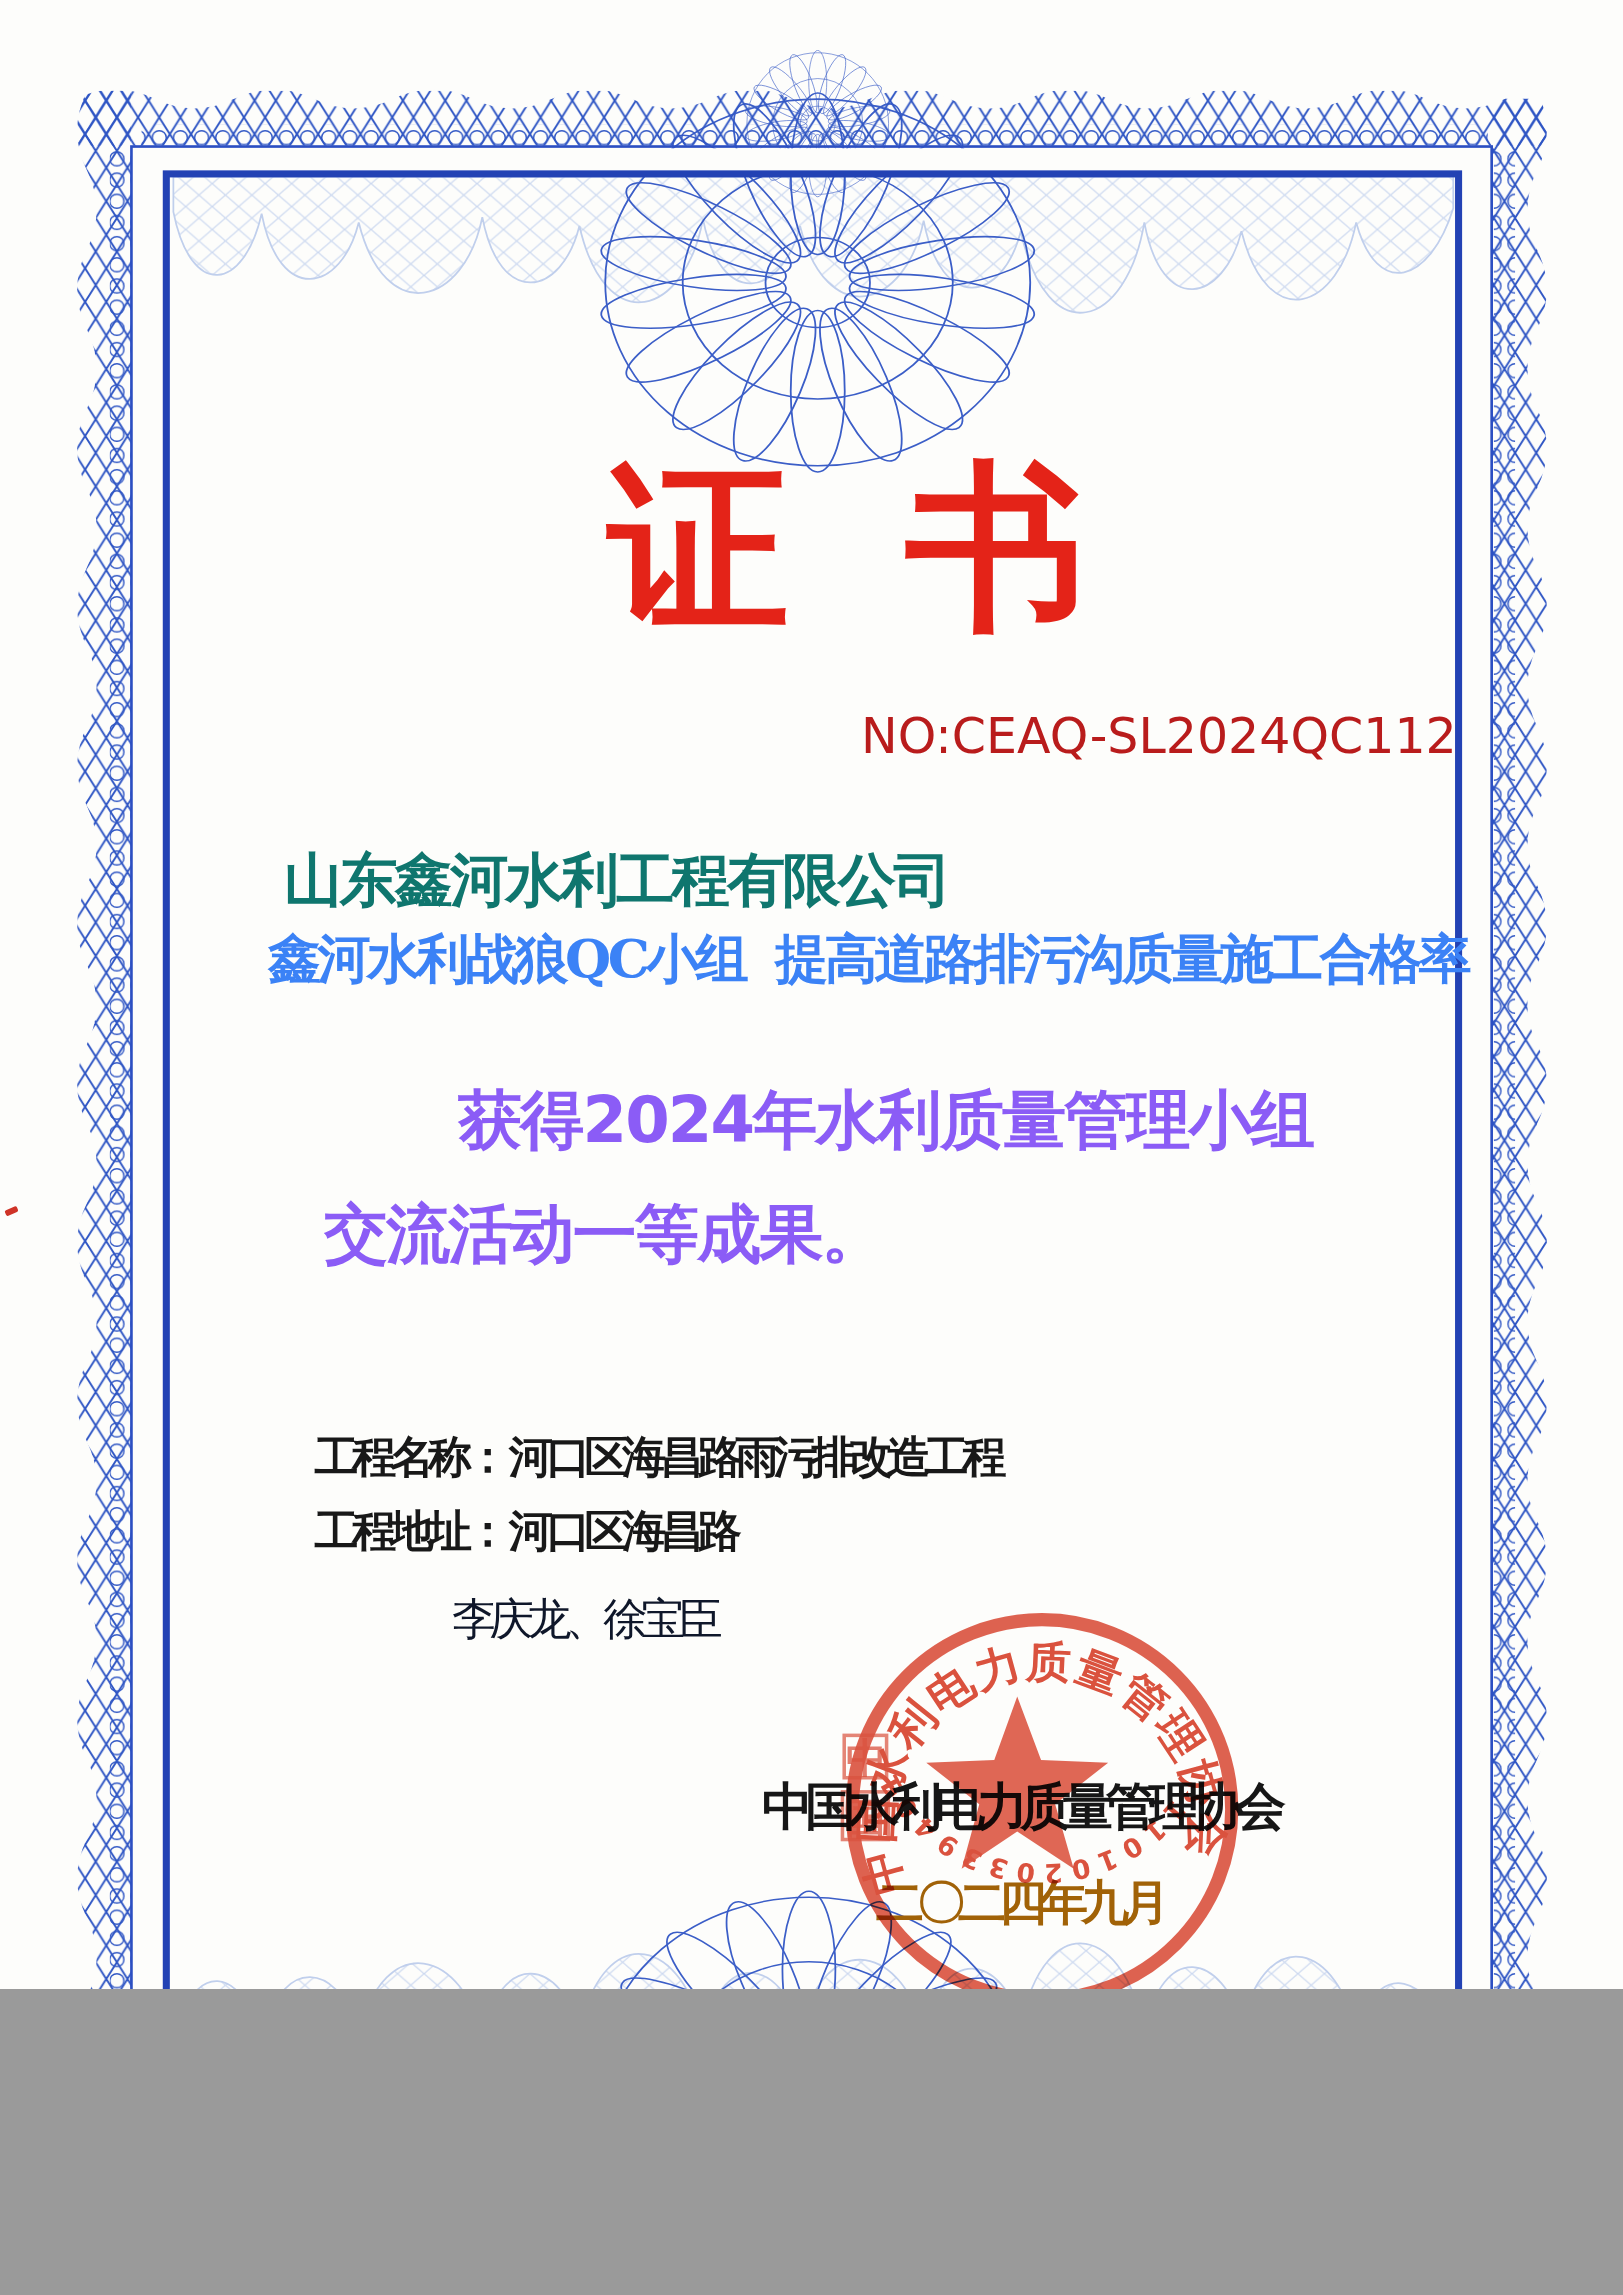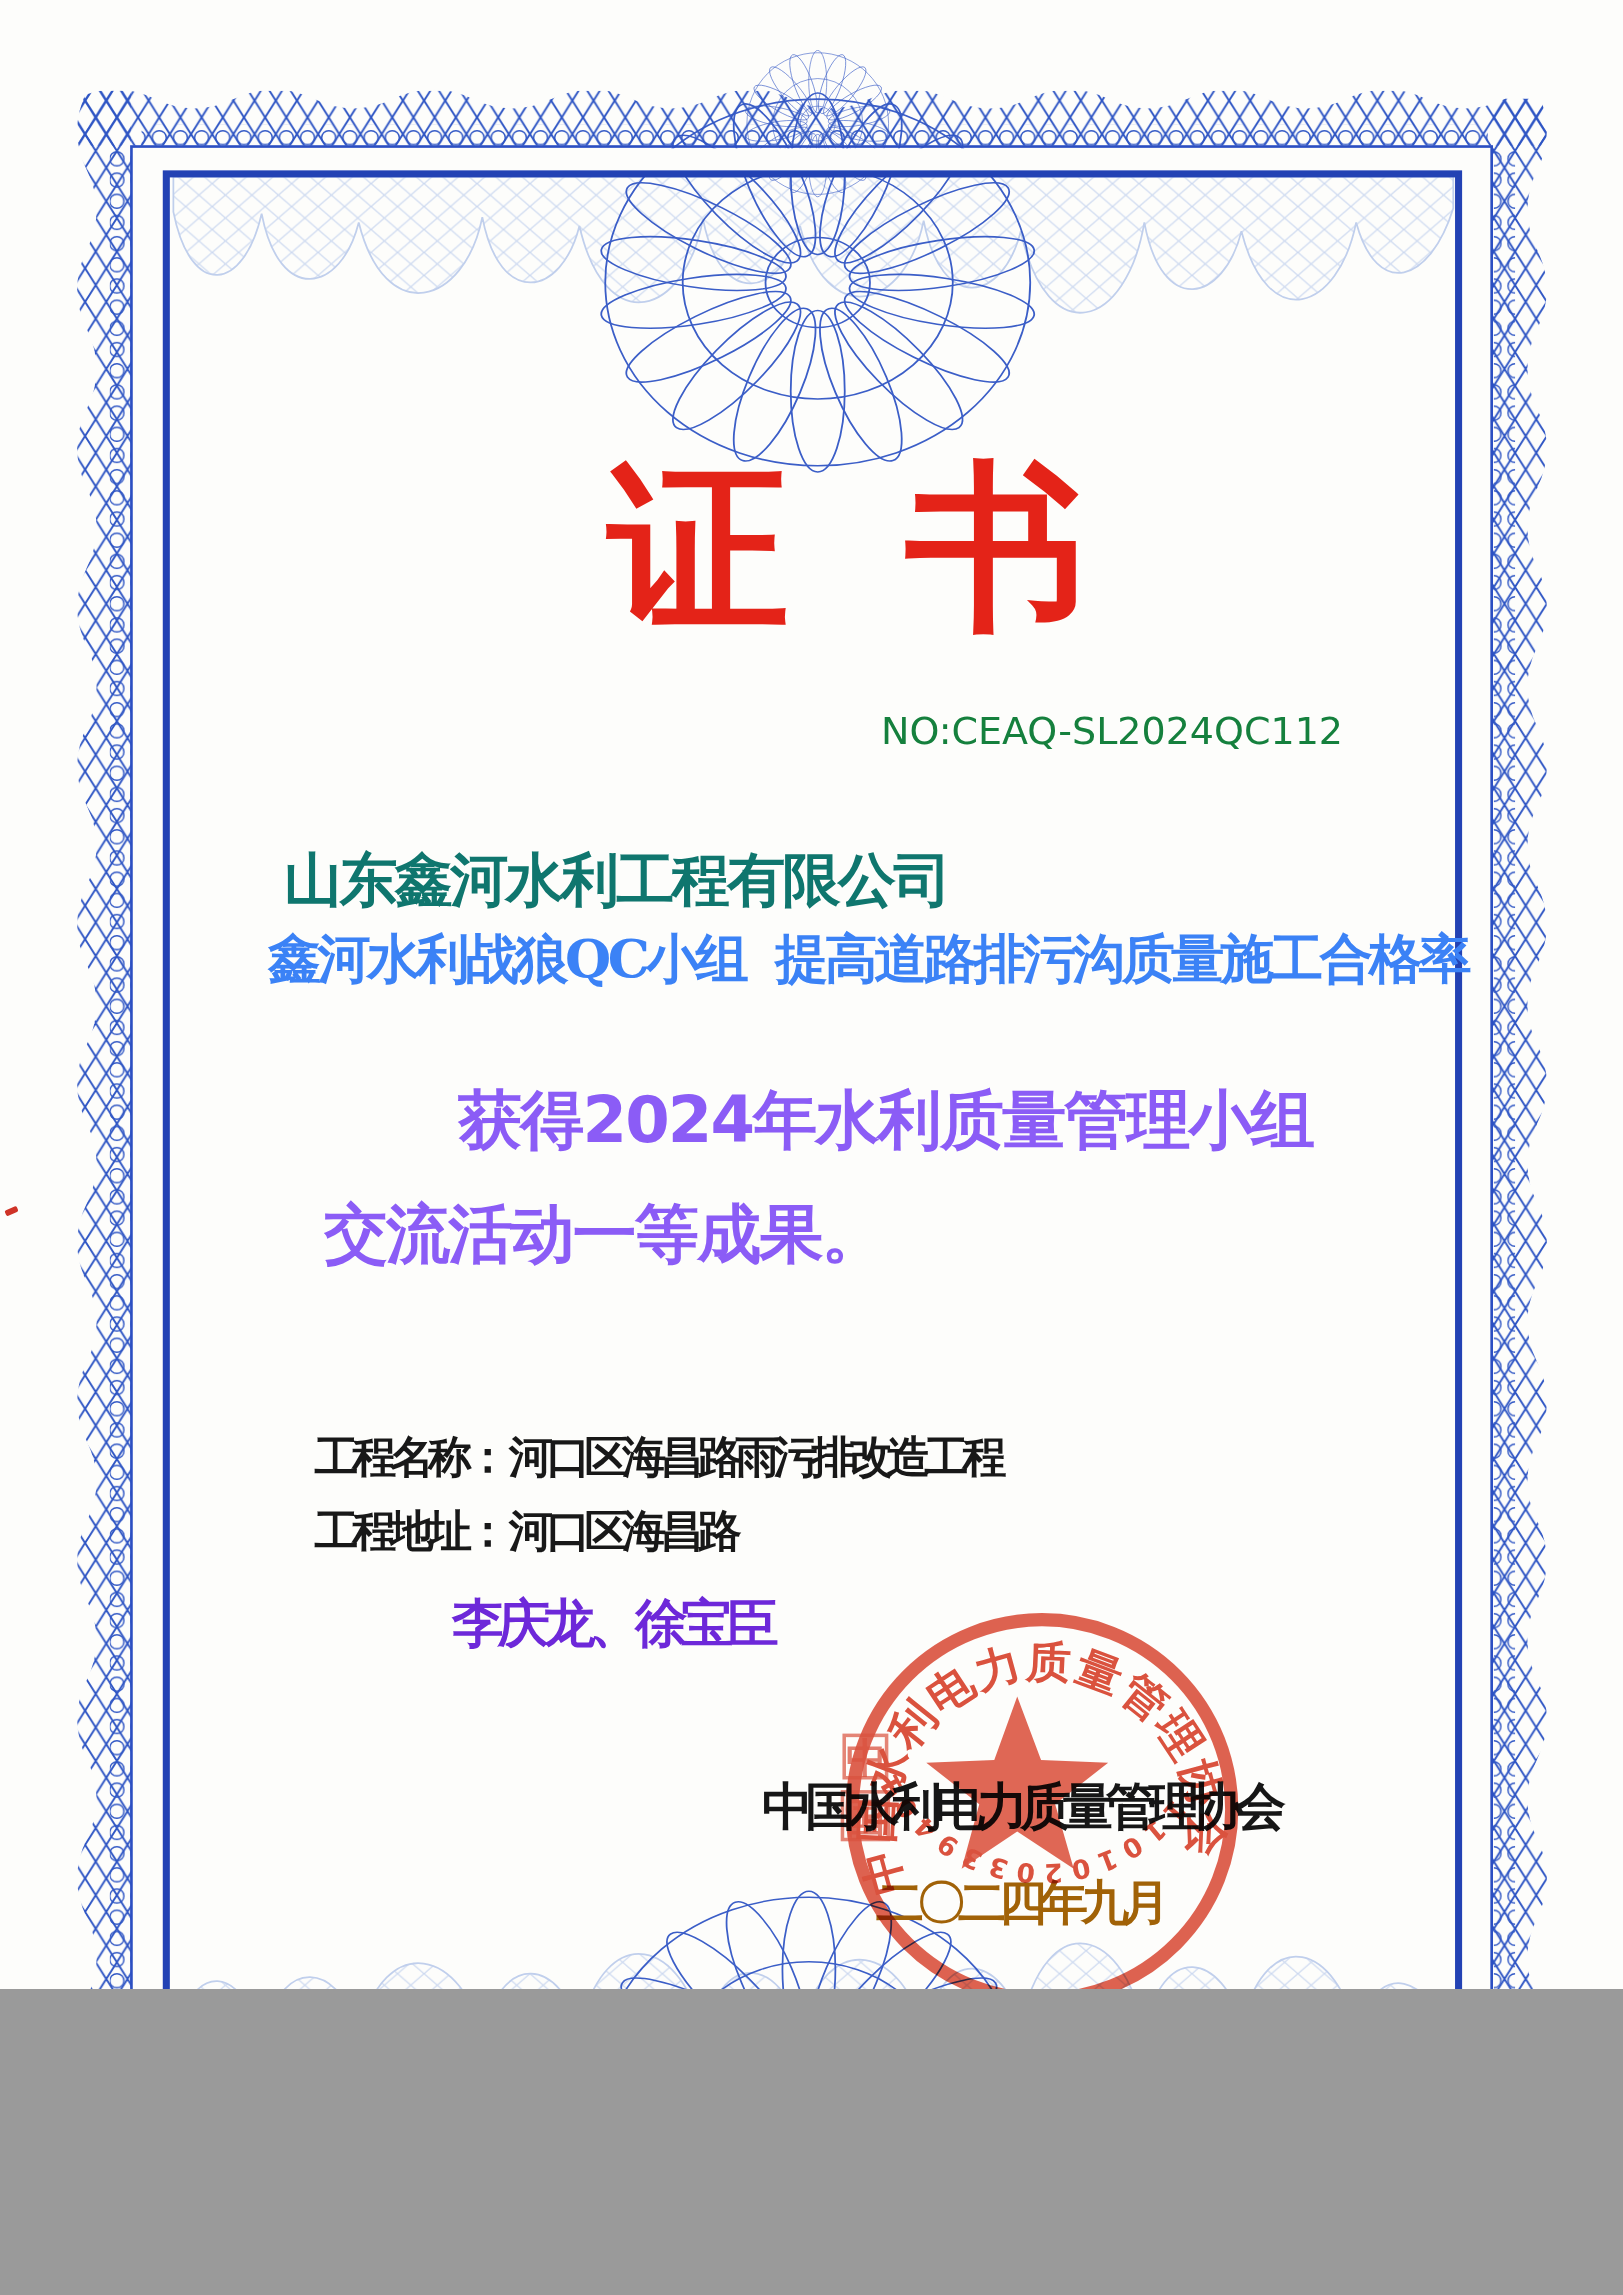--- a/index.html
+++ b/index.html
@@ -22,36 +22,36 @@
   .thinframe{stroke:#2c4fc2;stroke-width:3;fill:none;}
   .thickframe{stroke:#2342b4;stroke-width:8;fill:none;}
 
   
   .txt{position:absolute;white-space:pre;color:#1c1c1c;line-height:1;}
   .title{
     left:35px;top:456px;width:1624px;text-align:center;
     font-family:"DejaVu Serif","Liberation Serif",serif;
     font-weight:700;font-size:181px;color:#e42318;word-spacing:53px;
   }
-  .cert-no{left:861px;top:712px;font-size:38px;color:#15803d;letter-spacing:0px;margin-left:20px;}
+  .cert-no{left:861px;top:712px;font-size:49px;color:#b91c1c;letter-spacing:0px;}
   .company{
     left:284px;top:851px;font-size:58px;font-weight:700;letter-spacing:-2.6px;
     font-family:"DejaVu Serif","Liberation Serif",serif;color:#0f766e;
   }
   .team{
     left:268px;top:932px;font-size:53px;font-weight:700;letter-spacing:-3.5px;
     font-family:"DejaVu Serif","Liberation Serif",serif;color:#3b82f6;text-align:center;
   }
   .award{font-size:64px;font-weight:800;letter-spacing:-1.8px;color:#8b5cf6;}
   .award1{left:458px;top:1088px;}
   .award2{left:324px;top:1202px;}
   .frow{position:absolute;left:278px;font-size:44px;font-weight:600;letter-spacing:-6.2px;color:#181818;white-space:pre;}
   .f1{top:1377px;text-align:right;} .f2{top:1451px;} .f3{top:1524px;}
   .fvalue{margin-left:5.3px;}
-  .members-wrap{left:452px;top:1597px;font-size:52px;font-weight:700;letter-spacing:-6.2px;color:#6d28d9;}
+  .members-wrap{left:452px;top:1597px;font-size:44px;font-weight:400;letter-spacing:-6.2px;color:#0f172a;}
   .issuer{left:762px;top:1781px;font-size:51px;font-weight:600;letter-spacing:-8px;color:#161616;}
   .date{left:876px;top:1878px;font-size:48px;font-weight:600;letter-spacing:-7px;color:#a16207;}
 
   .red-speck{
     position:absolute;left:5.3px;top:1208px;width:13.2px;height:6.2px;
     background:#cf3327;transform:rotate(-24deg);border-radius:1.8px;
   }
 
   
   .seal-ring{fill:#d9432e;font-weight:700;font-size:50px;letter-spacing:2px;}

